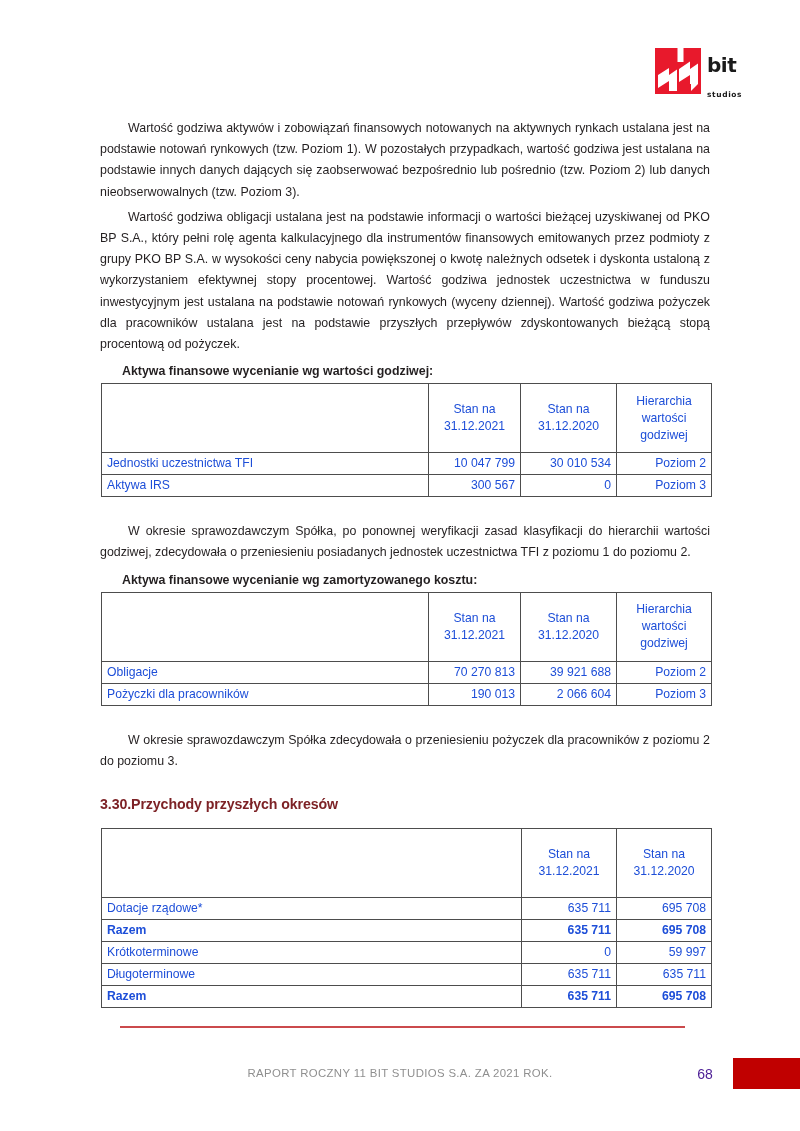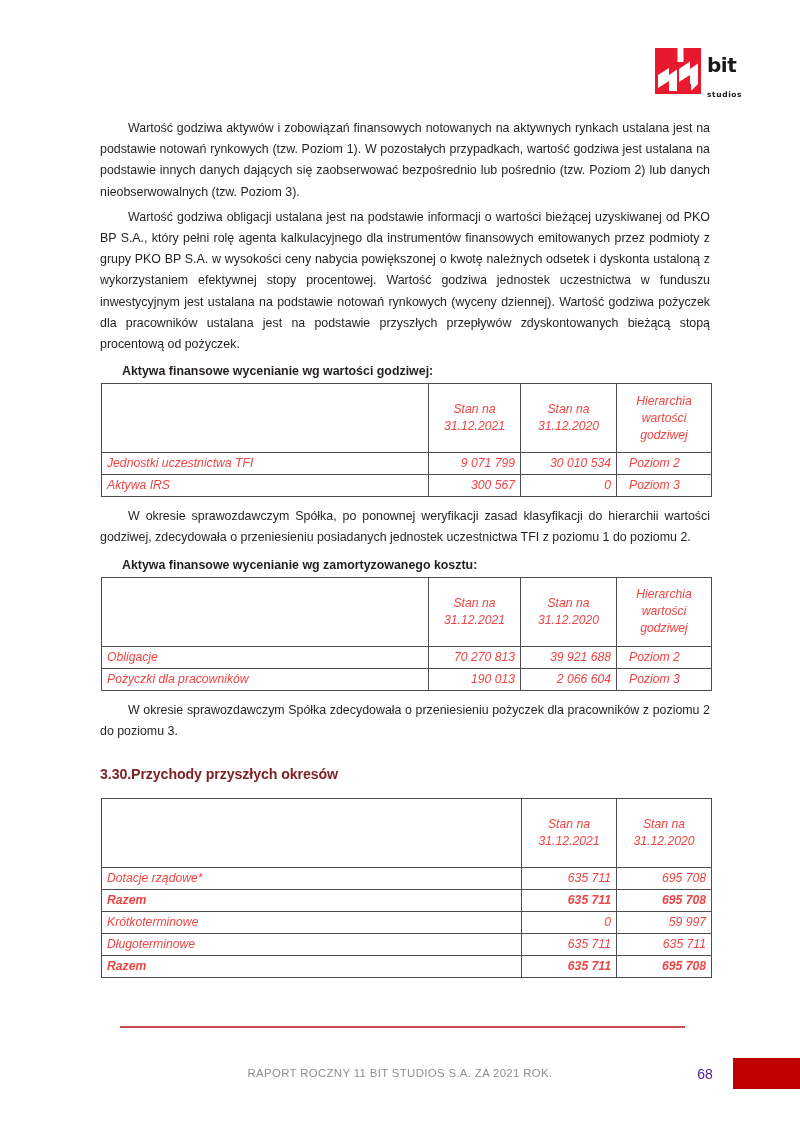--- a/index.html
+++ b/index.html
@@ -88,43 +88,42 @@
     font-weight: 700;
     color: #231f20;
     margin: 7px 0 2px 22px;
   }
 
   
   table.fin {
     border-collapse: collapse;
     table-layout: fixed;
     width: 610px;
-    margin: 0 0 0 1px;
+    margin: 0 0 15px 1px;
     font-size: 12.2px;
-    color: #ef4444;
-    font-style: italic;
+    color: #1d4ed8;
   }
   table.fin td, table.fin th {
     border: 1px solid #4d4d4d;
     padding: 2px 5px;
     font-weight: 400;
     vertical-align: middle;
     line-height: 17px;
   }
   table.fin th.hdr {
     text-align: center;
     vertical-align: middle;
     font-weight: 400;
     height: 62px;
     padding: 3px 4px;
   }
   table.fin th.hdr .ln { display: block; }
   table.fin td.label { text-align: left; }
   table.fin td.num { text-align: right; }
-  table.fin td.lvl { text-align: left; padding-left: 12px; }
+  table.fin td.lvl { text-align: right; padding-left: 12px; }
   table.fin tr.total td { font-weight: 700; }
 
   
   .t-fv col.c1 { width: 327px; }
   .t-fv col.c2 { width: 92px; }
   .t-fv col.c3 { width: 96px; }
   .t-fv col.c4 { width: 95px; }
 
   
   .t-def col.c1 { width: 420px; }
@@ -231,21 +230,21 @@
           <th class="hdr">
             <span class="ln">Hierarchia</span>
             <span class="ln">wartości</span>
             <span class="ln">godziwej</span>
           </th>
         </tr>
       </thead>
       <tbody>
         <tr>
           <td class="label">Jednostki uczestnictwa TFI</td>
-          <td class="num">9 071 799</td>
+          <td class="num">10 047 799</td>
           <td class="num">30 010 534</td>
           <td class="lvl">Poziom 2</td>
         </tr>
         <tr>
           <td class="label">Aktywa IRS</td>
           <td class="num">300 567</td>
           <td class="num">0</td>
           <td class="lvl">Poziom 3</td>
         </tr>
       </tbody>

